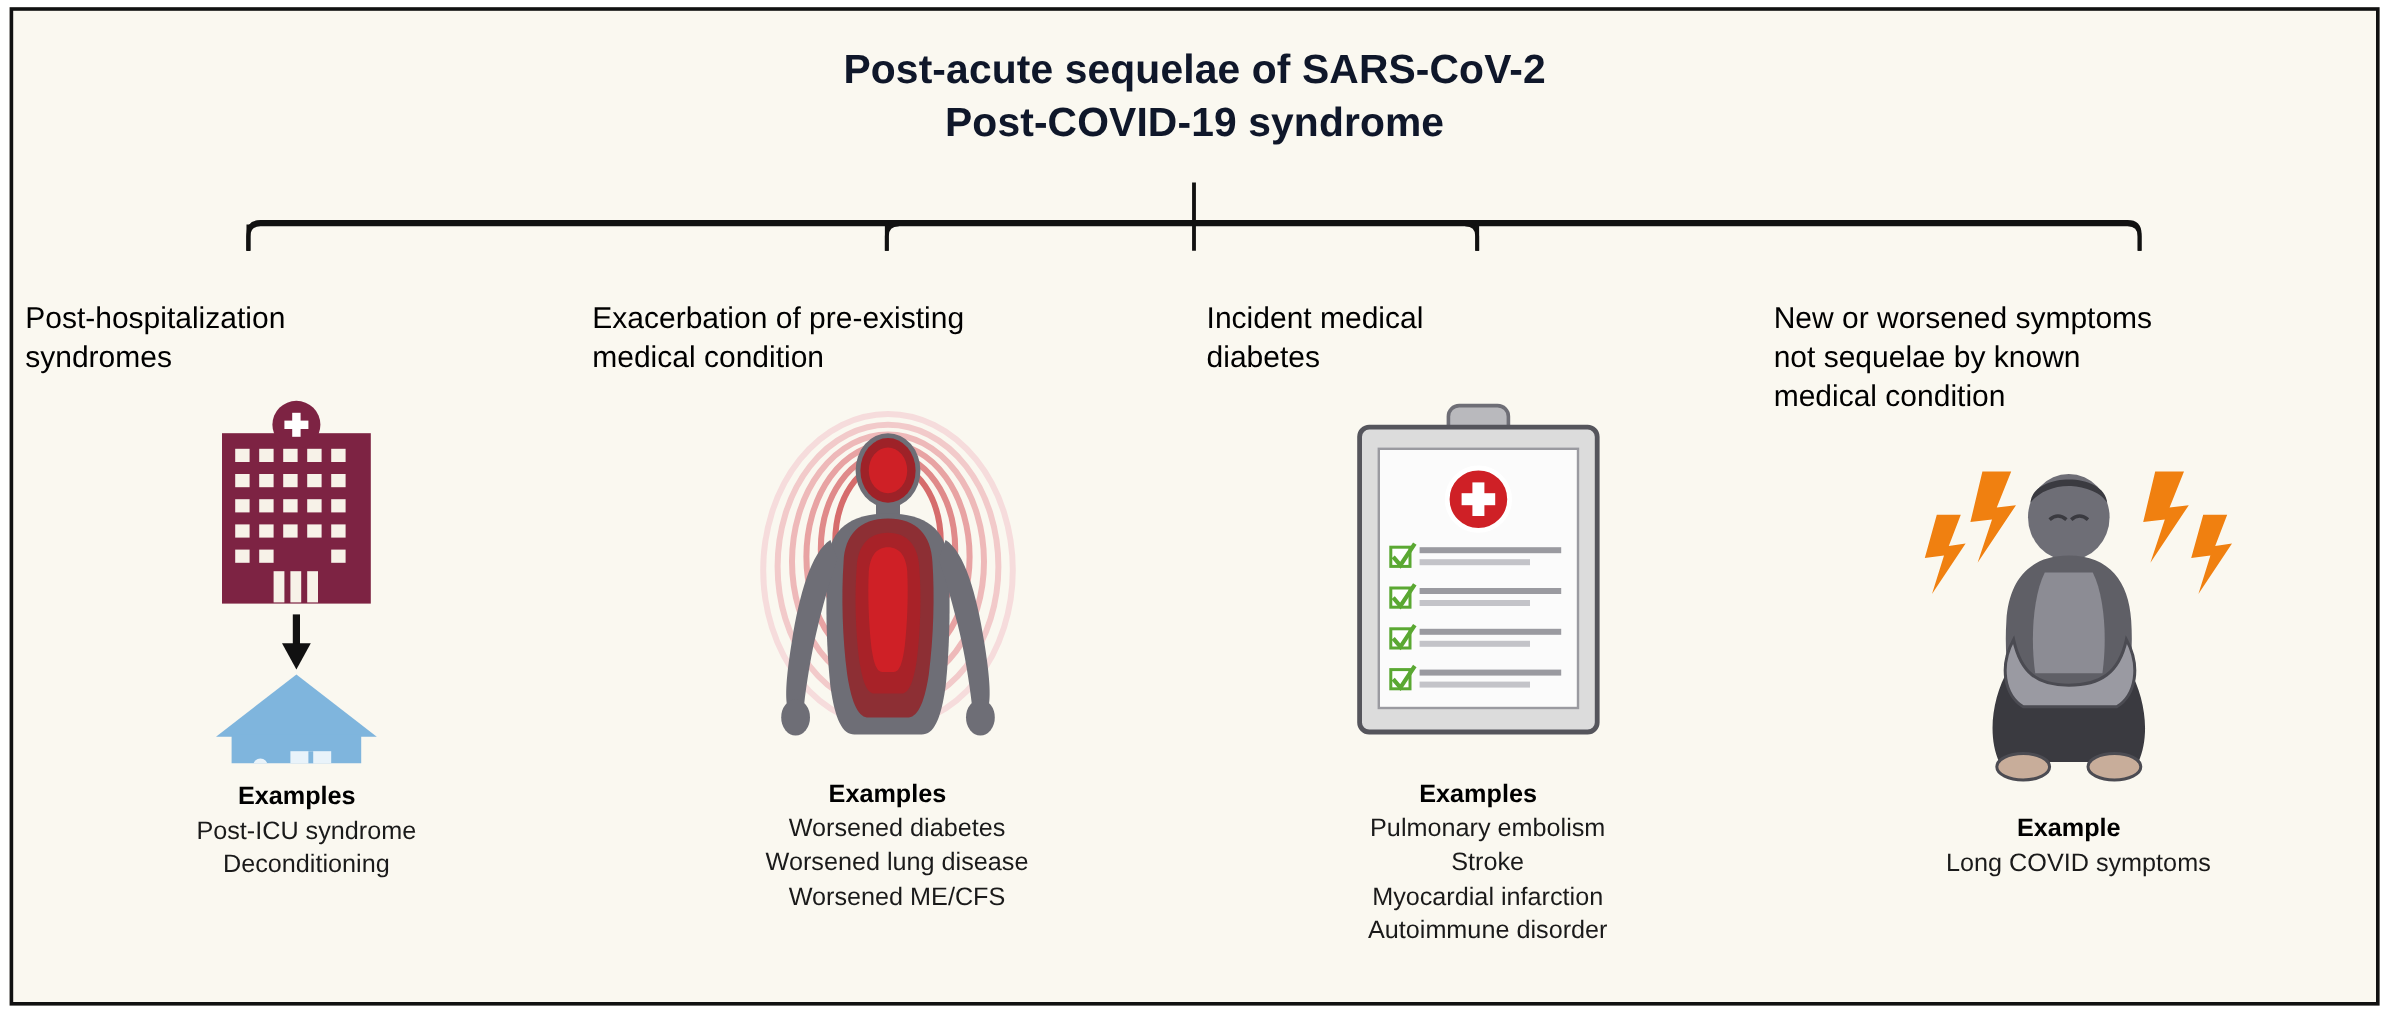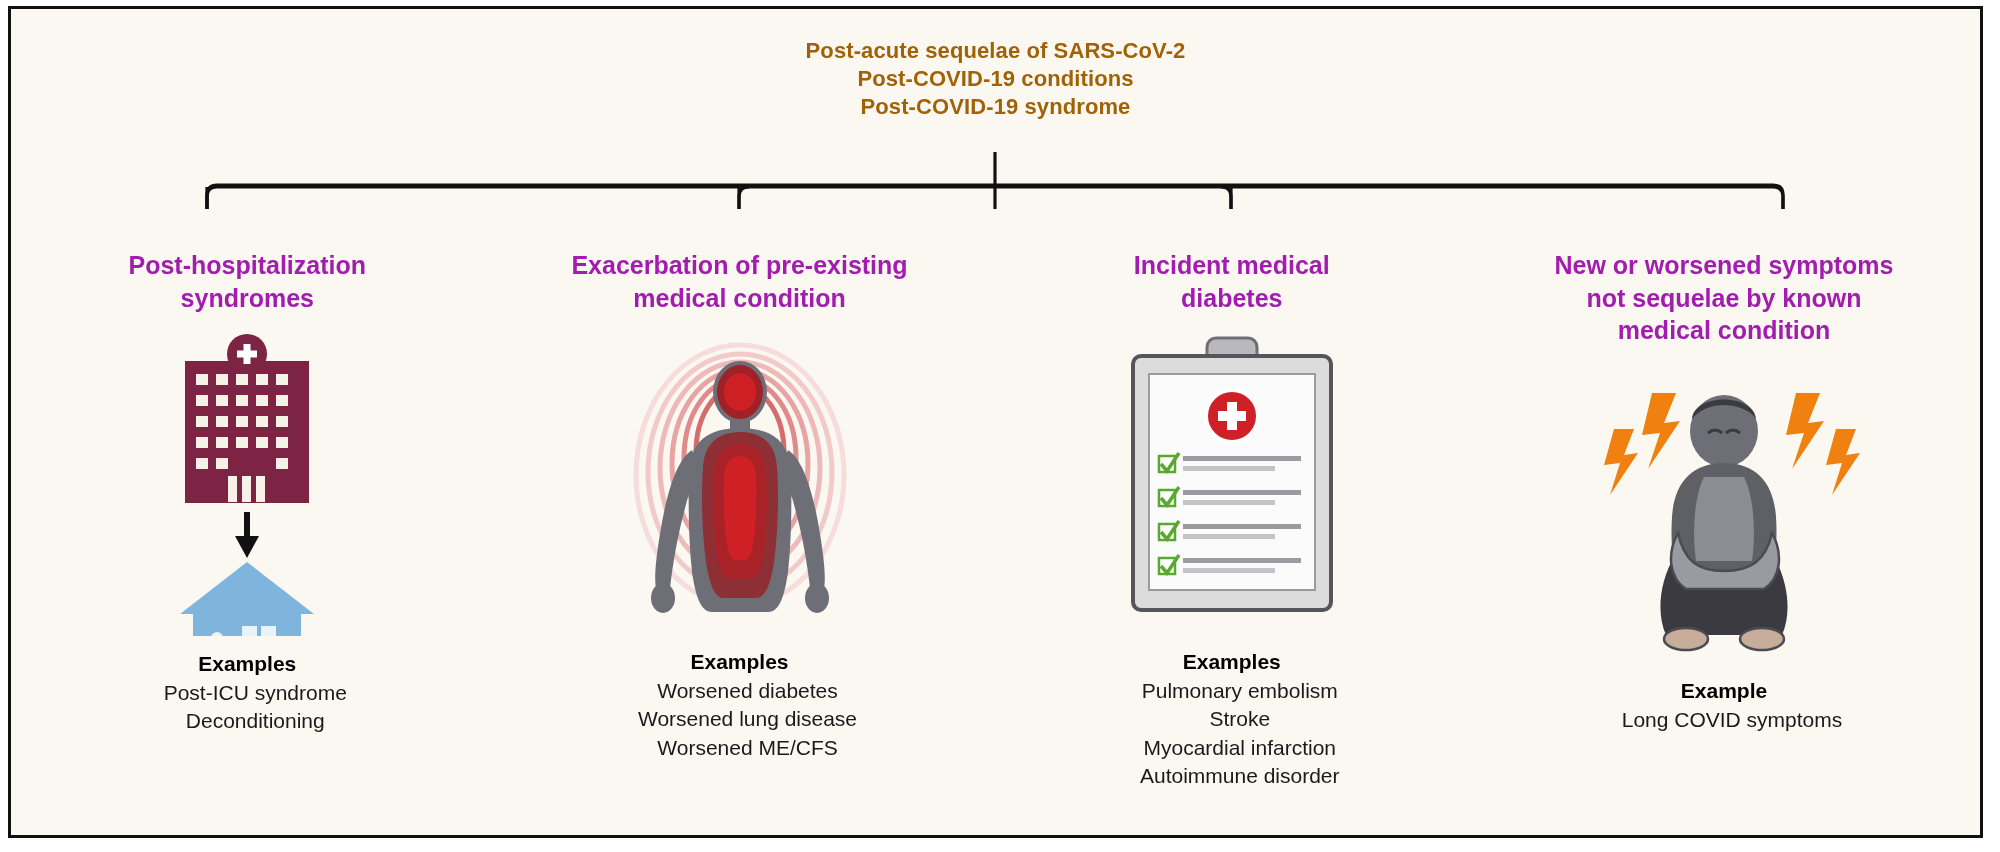--- a/index.html
+++ b/index.html
@@ -29,24 +29,24 @@
     height: 100%;
   }
 
   
   .title-block {
     position: absolute;
     left: 0;
     top: 28px;
     width: 100%;
     text-align: center;
-    font-size: 22px;
+    font-size: 34px;
     font-weight: bold;
     line-height: 1.28;
-    color: #a16207;
+    color: #0f172a;
     letter-spacing: .1px;
   }
   .title-block div { white-space: nowrap; }
 
   
   .connector {
     position: absolute;
     left: 0;
     top: 0;
     width: 100%;
@@ -69,25 +69,25 @@
     position: relative;
     height: 100%;
     box-sizing: border-box;
   }
   .col-0 { width: 24%; }
   .col-1 { width: 26%; }
   .col-2 { width: 24%; }
   .col-3 { width: 26%; }
 
   .col-head {
-    text-align: center;
+    text-align: left;
     font-size: 25px;
-    font-weight: bold;
+    font-weight: normal;
     line-height: 1.3;
-    color: #a21caf;
+    color: #000000;
     padding: 0 10px;
   }
   .art {
     position: relative;
     height: 330px;
     display: flex;
     align-items: center;
     justify-content: center;
   }
   .examples {
@@ -118,21 +118,20 @@
   .col-3 .examples { margin-top: 6px; }
 </style>
 </head>
 <body>
 
 <div class="figure-frame">
   <div class="inner">
 
     <div class="title-block">
       <div>Post-acute sequelae of SARS-CoV-2</div>
-      <div>Post-COVID-19 conditions</div>
       <div>Post-COVID-19 syndrome</div>
     </div>
 
     <svg class="connector" viewBox="0 0 1969 826" preserveAspectRatio="none">
       <g fill="none" stroke="#111111" stroke-width="3.2">
 
         <path d="M 984 143 L 984 200"></path>
 
         <path d="M 196 200 L 196 188 Q 196 178 206 178 L 1762 178 Q 1772 178 1772 188 L 1772 200"></path>
 

